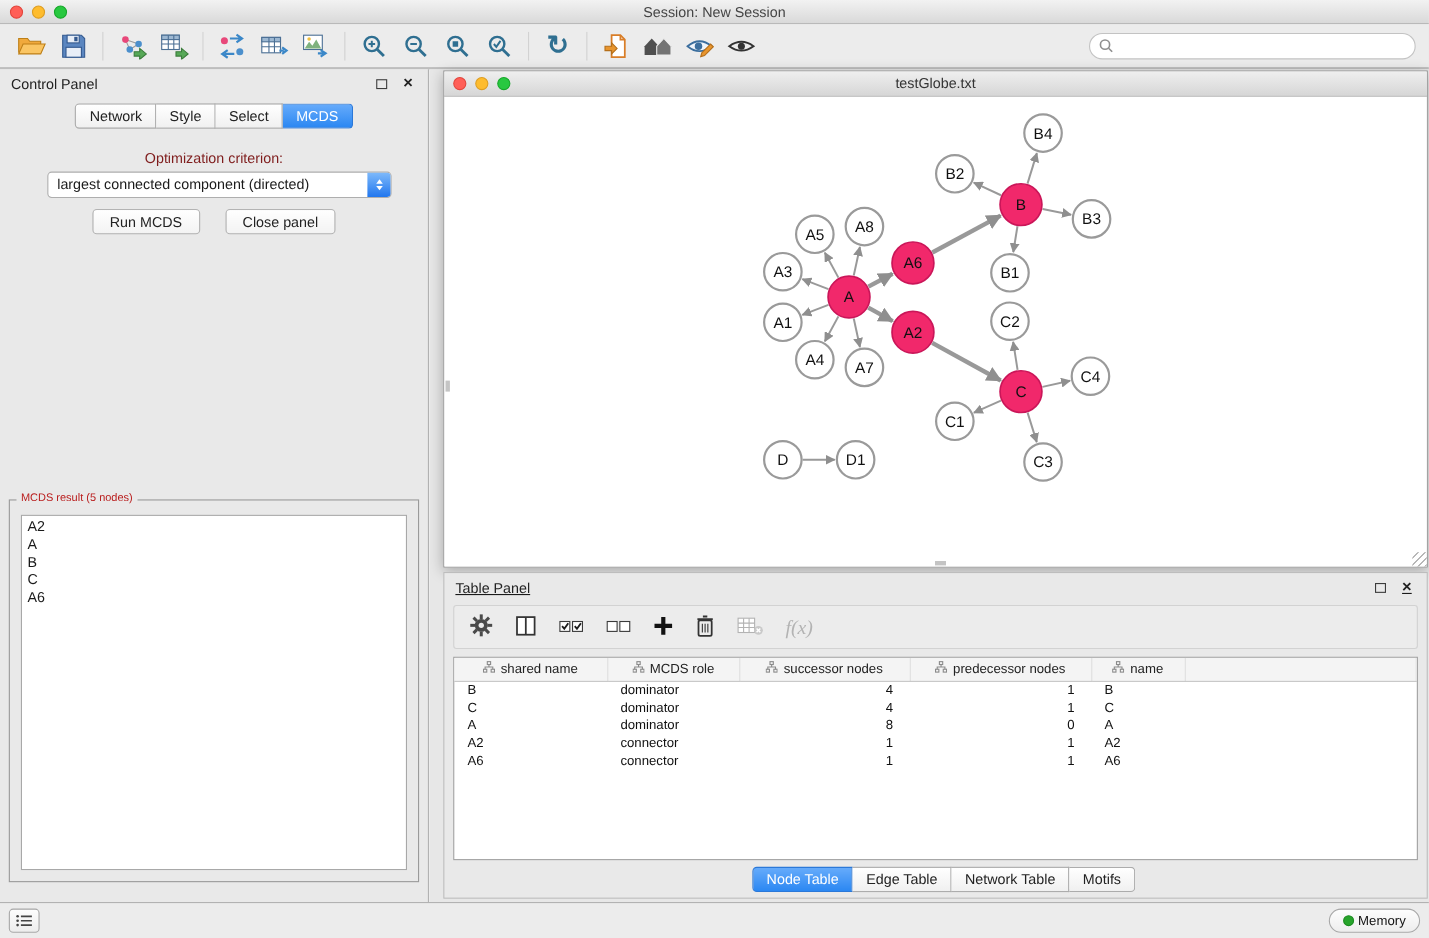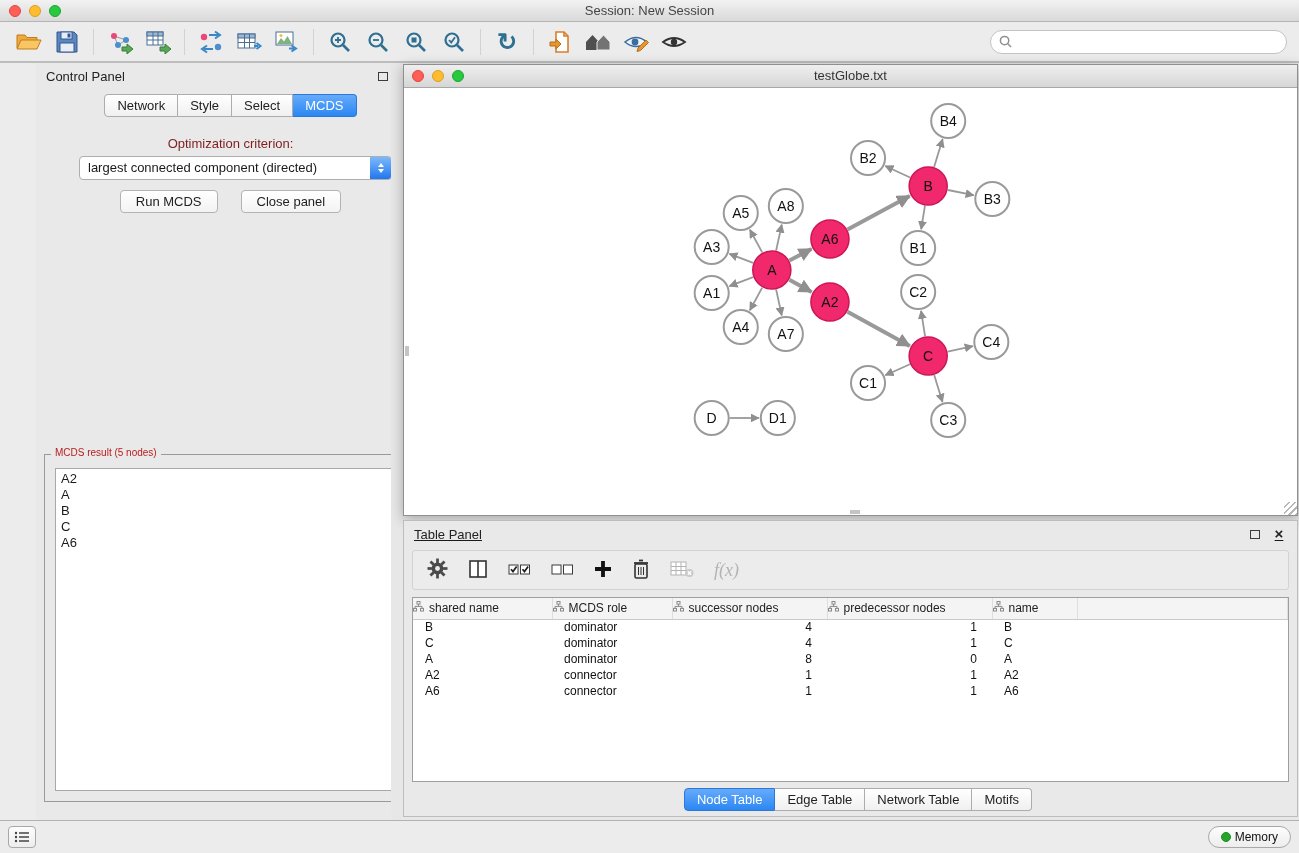--- a/index.html
+++ b/index.html
@@ -22,21 +22,21 @@
     display:flex; align-items:center; padding:0 10px; }
   .tbtn { min-width:38px; height:32px; display:flex; align-items:center; justify-content:center; border-radius:4px; }
   .tsep { width:1px; height:26px; background:#d2d2d2; margin:0 7px; }
   .glyph-refresh { font-size:24px; font-weight:bold; color:#2f6f91; line-height:26px; }
   .searchbox { margin-left:auto; margin-right:2px; width:297px; height:24px; border:1px solid #c3c3c3;
     border-radius:12px; background:#fff; display:flex; align-items:center; padding:0 8px; gap:6px; }
   .searchbox input { border:none; outline:none; flex:1; font-size:13px; background:transparent; }
 
   
   .control-panel { position:absolute; left:0; top:63px; width:390px; bottom:33px;
-    background:#e9e9e9; border-right:1px solid #b2b2b2;margin-left:36px; }
+    background:#e9e9e9; border-right:1px solid #b2b2b2; }
   .panel-header { height:26px; display:flex; align-items:center; padding:0 10px; color:#222; }
   .panel-header .sp { flex:1; }
   .wbtn { width:16px; height:16px; display:flex; align-items:center; justify-content:center; margin-left:8px; }
   .float-icon { width:10px; height:9px; border:1.5px solid #3c3c3c; }
   .x-icon { font-weight:bold; font-size:15px; color:#222; line-height:14px; }
 
   .seg-row { display:flex; justify-content:center; }
   .cp-tabs { position:absolute; top:31px; left:0; right:0; }
   .seg { padding:3px 12px; background:linear-gradient(#ffffff,#f0f0f0); border:1px solid #acacac;
     border-left:none; font-size:13px; color:#222; cursor:default; }
@@ -78,21 +78,21 @@
 
   
   .table-panel { position:absolute; left:12px; top:457px; right:1px; bottom:3px; background:#e9e9e9; border:1px solid #bdbdbd;text-decoration:underline; }
   .tp-toolbar { position:absolute; top:29px; left:8px; right:8px; height:40px; display:flex; align-items:center;
     gap:20px; padding:0 14px; background:#ececec; border:1px solid #d2d2d2; border-radius:3px; }
   .fx { font-family:"Liberation Serif", serif; font-style:italic; font-size:18px; color:#b3b3b3; }
   .tp-tablewrap { position:absolute; top:76px; left:8px; right:8px; bottom:34px; background:#fff; border:1px solid #9e9e9e; overflow:hidden; }
   table.nodetable { border-collapse:collapse; width:100%; table-layout:fixed; font-size:12px; }
   .nodetable th { height:21px; background:#f4f4f4; border-bottom:1px solid #c9c9c9; border-right:1px solid #dedede;
     font-weight:normal; color:#222; }
-  .thwrap { display:flex; align-items:center; gap:5px; }
+  .thwrap { display:flex; align-items:center; justify-content:center; gap:5px; }
   .nodetable td { height:16px; padding:0; color:#111; white-space:nowrap; overflow:hidden; }
   .col0{width:139px}.col1{width:120px}.col2{width:155px}.col3{width:165px}.col4{width:85px}.col5{width:auto}
   td.c-left{padding-left:12px} td.c-right{text-align:right;padding-right:15px}
   .tp-tabs { position:absolute; bottom:5px; left:15px; right:0;text-align:center; }
 
   
   .statusbar { position:absolute; left:0; right:0; bottom:0; height:33px; background:#ececec;
     border-top:1px solid #b2b2b2; display:flex; align-items:center; padding:0 8px; }
   .menu-btn { width:28px; height:22px; border:1px solid #a8a8a8; border-radius:4px;
     background:linear-gradient(#fdfdfd,#ededed); display:flex; align-items:center; justify-content:center; }

